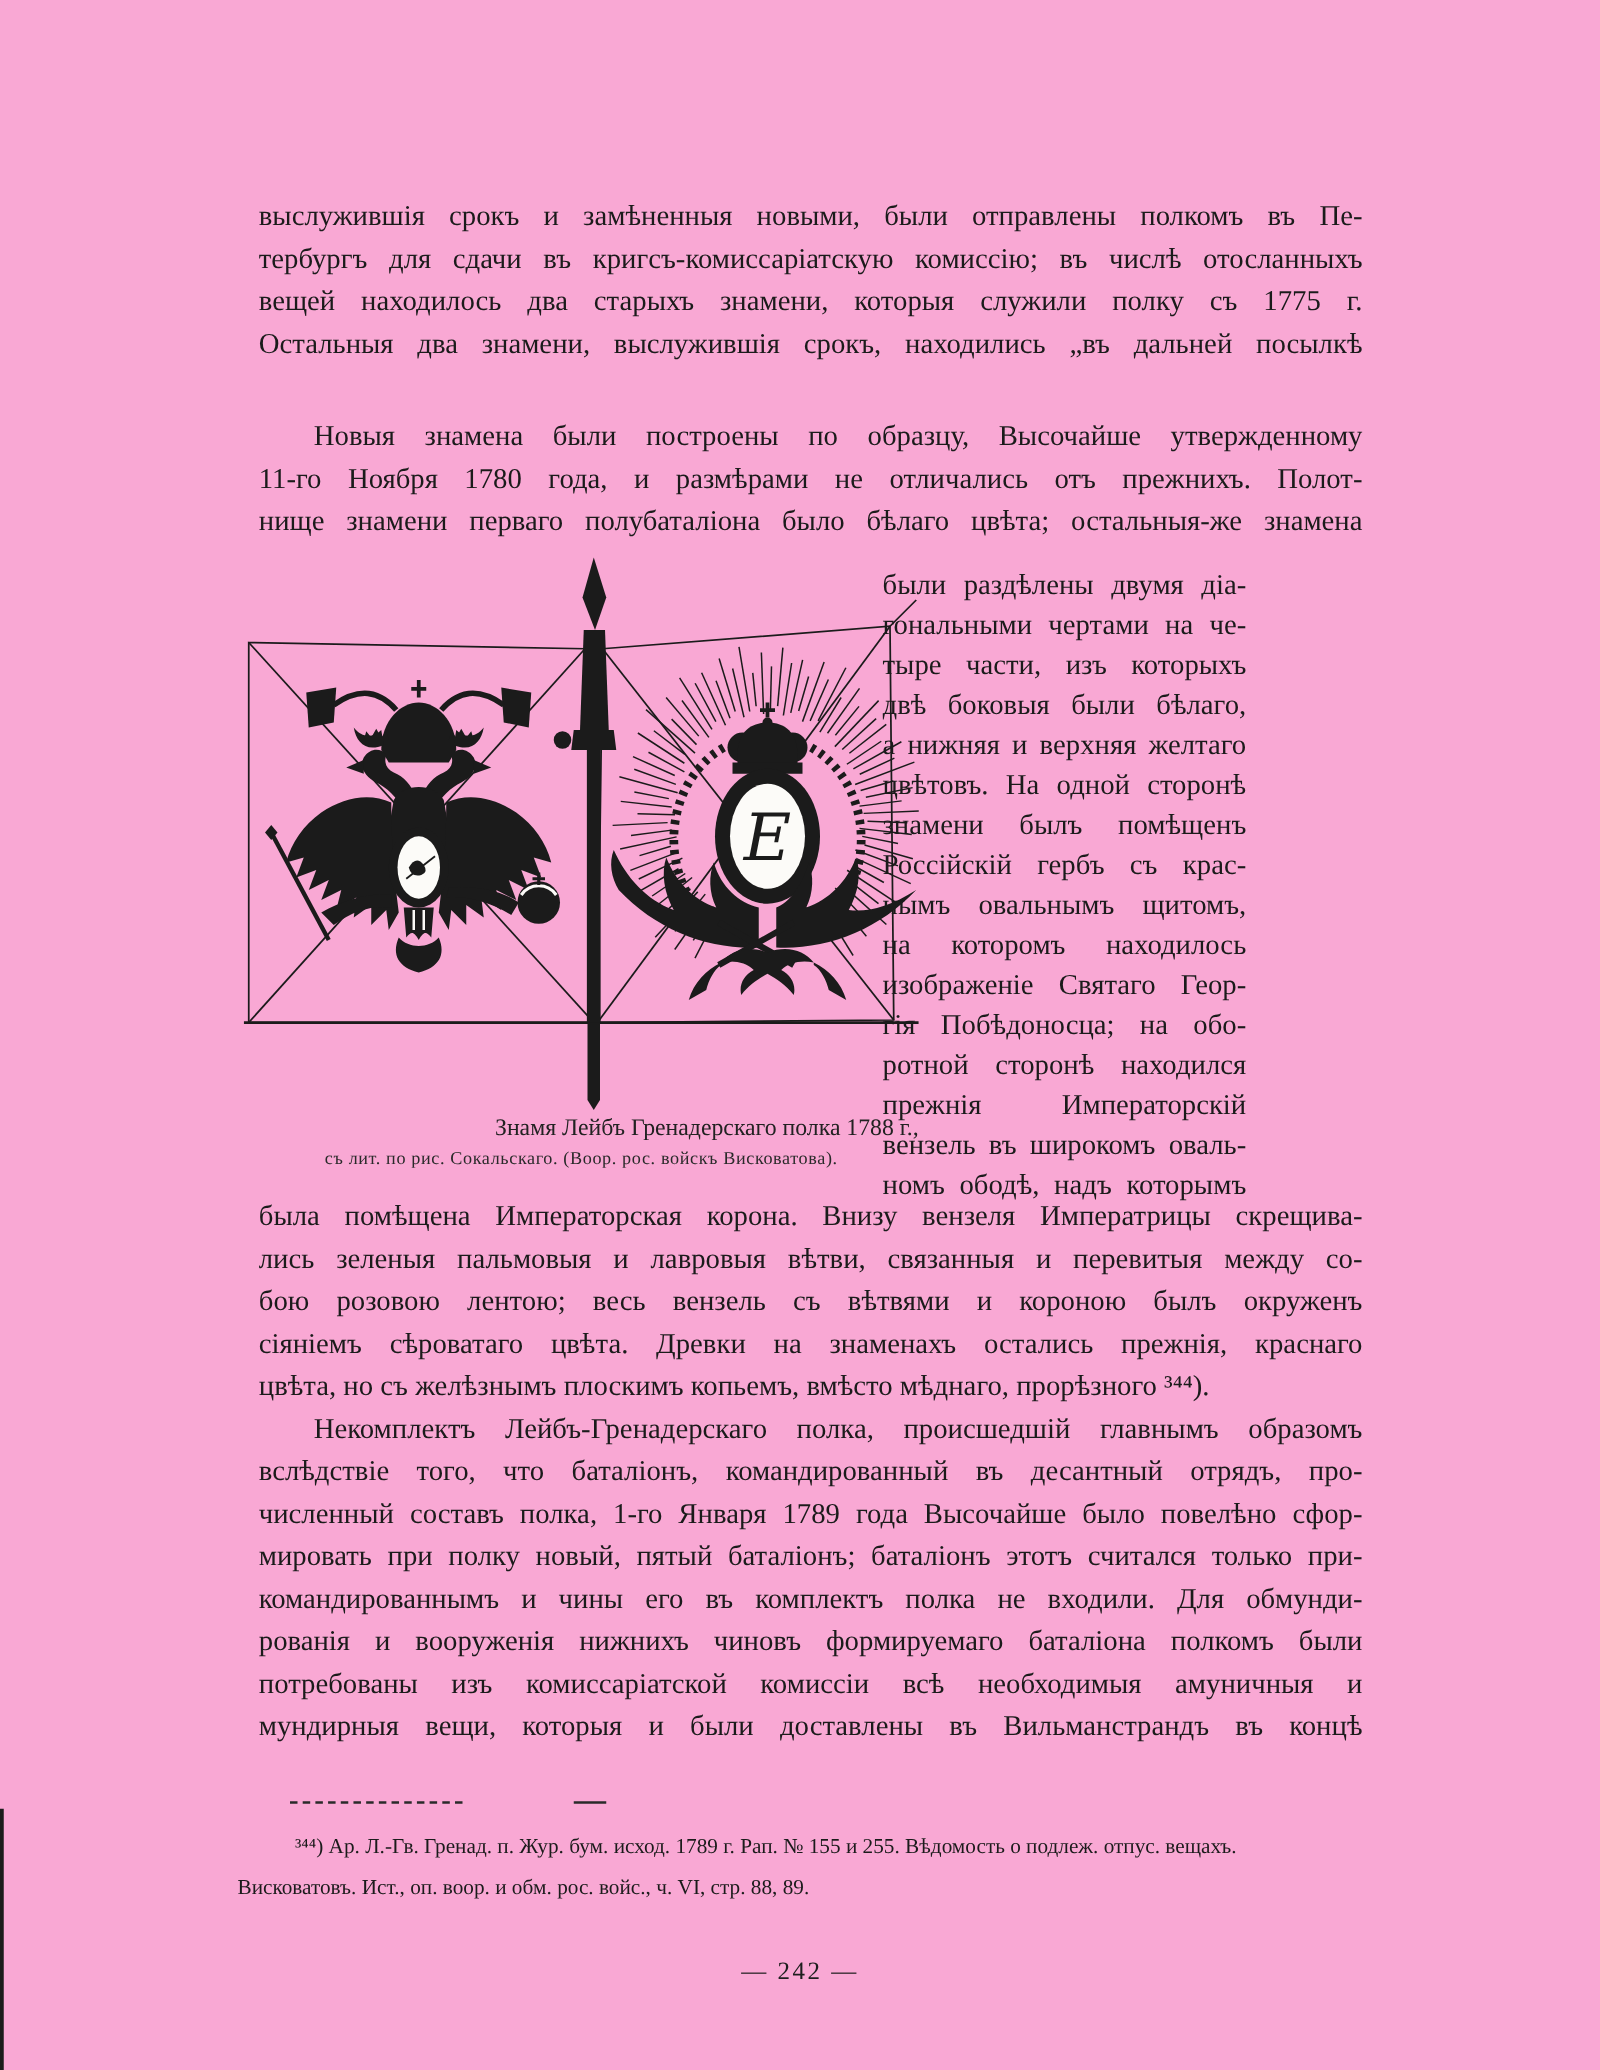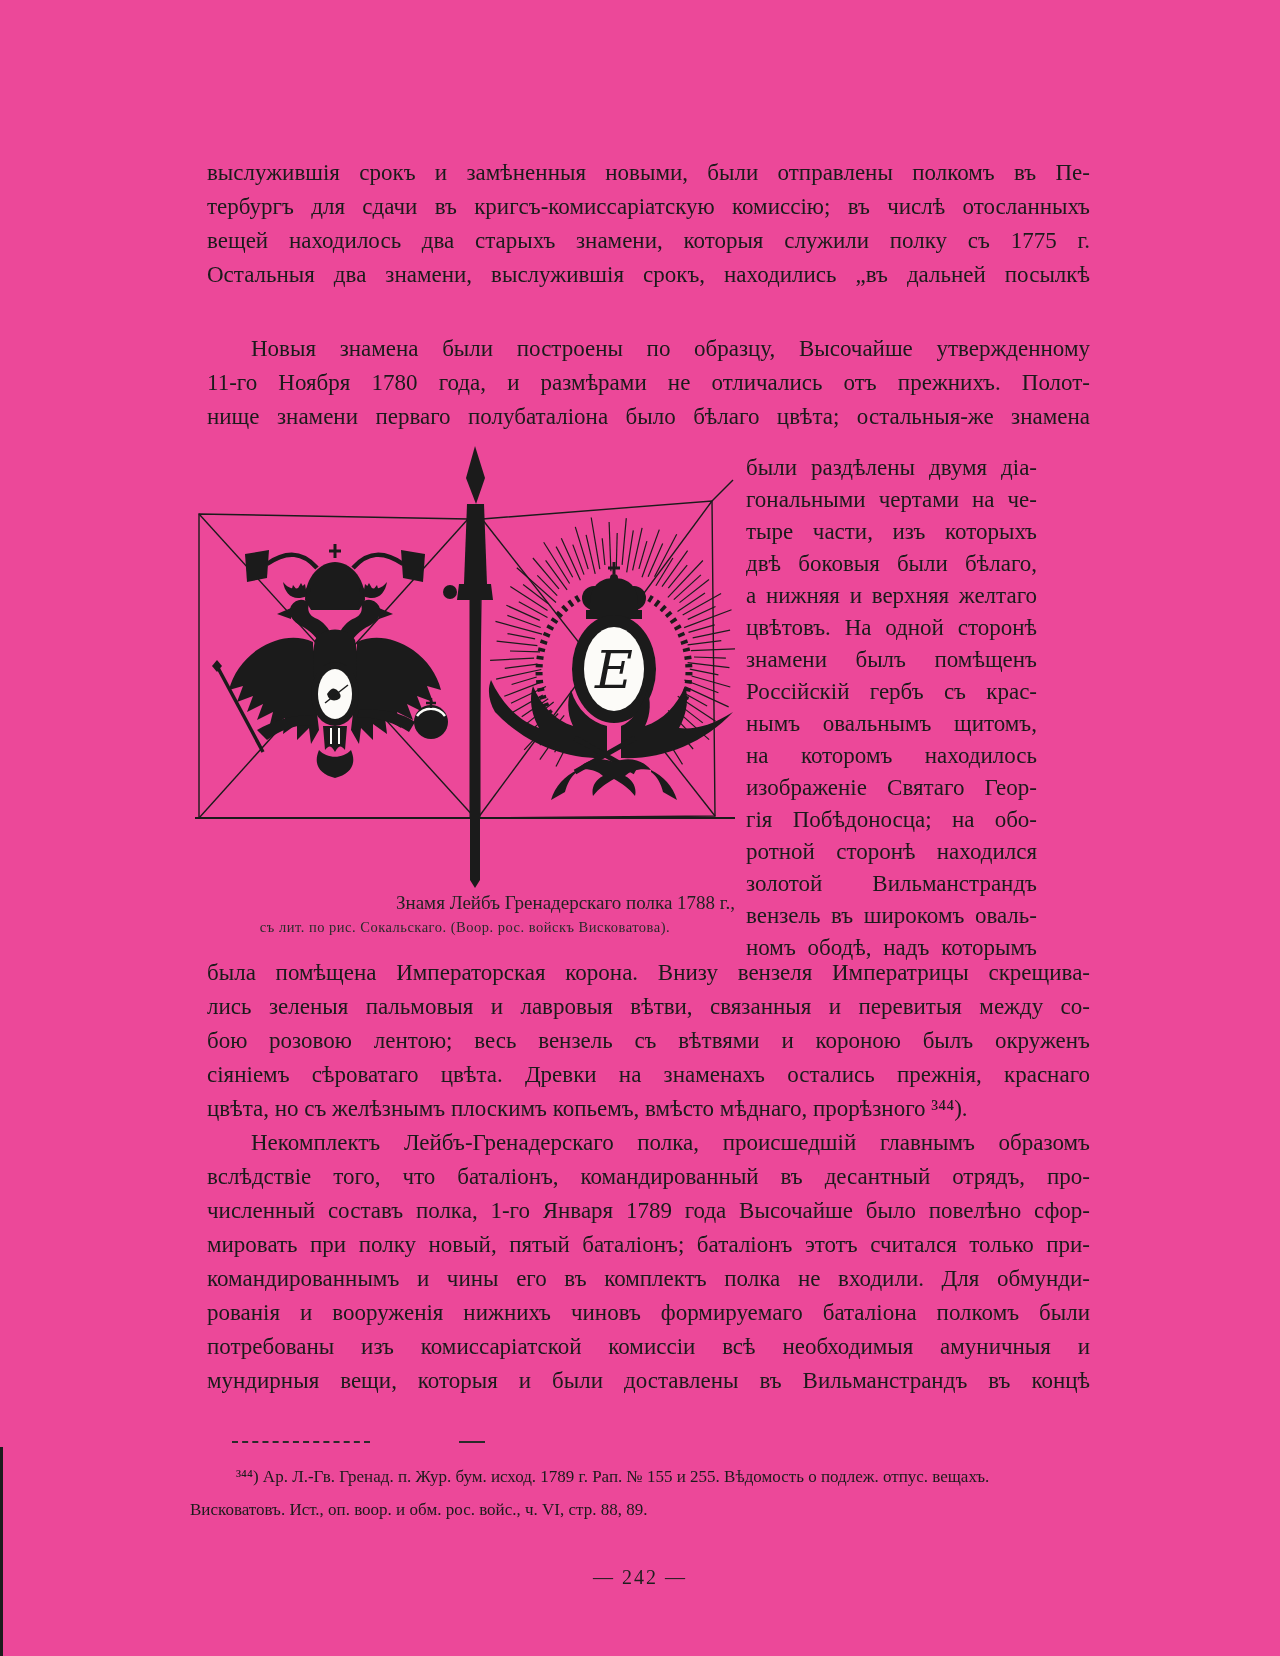--- a/index.html
+++ b/index.html
@@ -1,18 +1,18 @@
 <!DOCTYPE html>
 <html><head>
 <meta charset="utf-8">
 <style>
   html,body { margin:0; padding:0; background:#e8e8e4; }
   .page {
     position:relative; width:1280px; height:1656px; margin:0 auto;
-    background:#ec4899; color:#1b1b1b; overflow:hidden;
+    background:#f9a8d4; color:#1b1b1b; overflow:hidden;
     font-family:"Liberation Serif","DejaVu Serif",serif;
   }
   .block { position:absolute; }
   .line {
     font-size:23px; line-height:34px; height:34px;
     text-align:justify; text-align-last:justify;
     overflow:hidden; white-space:normal;
   }
   .col-text .line { line-height:32px; height:32px; }
   .line.left { text-align:left; text-align-last:left; }
@@ -226,35 +226,35 @@
           <path d="M419,336 C404,330 390,334 382,344 C392,342 402,344 408,350 C400,354 396,362 398,370 C404,362 412,357 419,353 C426,357 434,362 440,370 C442,362 438,354 430,350 C436,344 446,342 456,344 C448,334 434,330 419,336 Z"></path>
           <path d="M382,344 C370,350 360,360 356,374 L370,366 C372,358 376,350 382,346 Z"></path>
           <path d="M456,344 C468,350 478,360 482,374 L468,366 C466,358 462,350 456,346 Z"></path>
         </g>
       </g>
     </svg>
     <div class="caption1">Знамя Лейбъ Гренадерскаго полка 1788 г.,</div>
     <div class="caption2">съ лит. по рис. Сокальскаго. (Воор. рос. войскъ Висковатова).</div>
   </div>
 
-  <div class="block col-text" style="left:746px; top:452px; width:291px;">
+  <div class="block col-text" style="left:706px; top:452px; width:291px;">
     <div class="line">были раздѣлены двумя діа-</div>
     <div class="line">гональными чертами на че-</div>
     <div class="line">тыре части, изъ которыхъ</div>
     <div class="line">двѣ боковыя были бѣлаго,</div>
     <div class="line">а нижняя и верхняя желтаго</div>
     <div class="line">цвѣтовъ. На одной сторонѣ</div>
     <div class="line">знамени былъ помѣщенъ</div>
     <div class="line">Россійскій гербъ съ крас-</div>
     <div class="line">нымъ овальнымъ щитомъ,</div>
     <div class="line">на которомъ находилось</div>
     <div class="line">изображеніе Святаго Геор-</div>
     <div class="line">гія Побѣдоносца; на обо-</div>
     <div class="line">ротной сторонѣ находился</div>
-    <div class="line">золотой Вильманстрандъ</div>
+    <div class="line">прежнія Императорскій</div>
     <div class="line">вензель въ широкомъ оваль-</div>
     <div class="line">номъ ободѣ, надъ которымъ</div>
   </div>
 
   <div class="block" style="left:207px; top:956px; width:883px;">
     <div class="line">была помѣщена Императорская корона. Внизу вензеля Императрицы скрещива-</div>
     <div class="line">лись зеленыя пальмовыя и лавровыя вѣтви, связанныя и перевитыя между со-</div>
     <div class="line">бою розовою лентою; весь вензель съ вѣтвями и короною былъ окруженъ</div>
     <div class="line">сіяніемъ сѣроватаго цвѣта. Древки на знаменахъ остались прежнія, краснаго</div>
     <div class="line left">цвѣта, но съ желѣзнымъ плоскимъ копьемъ, вмѣсто мѣднаго, прорѣзного ³⁴⁴).</div>

